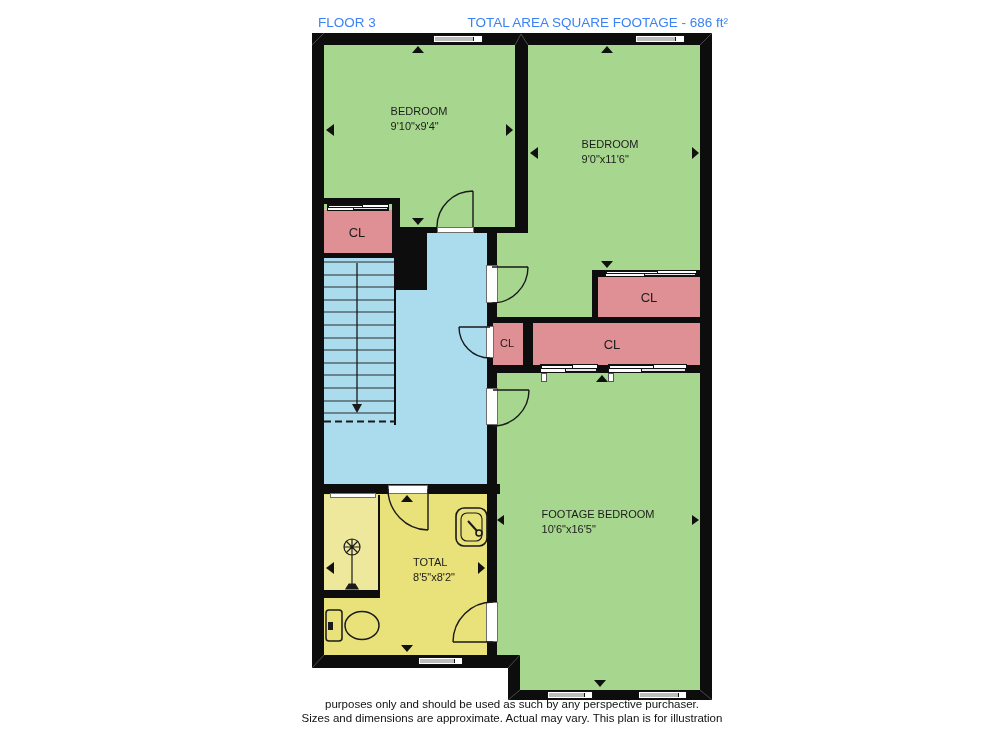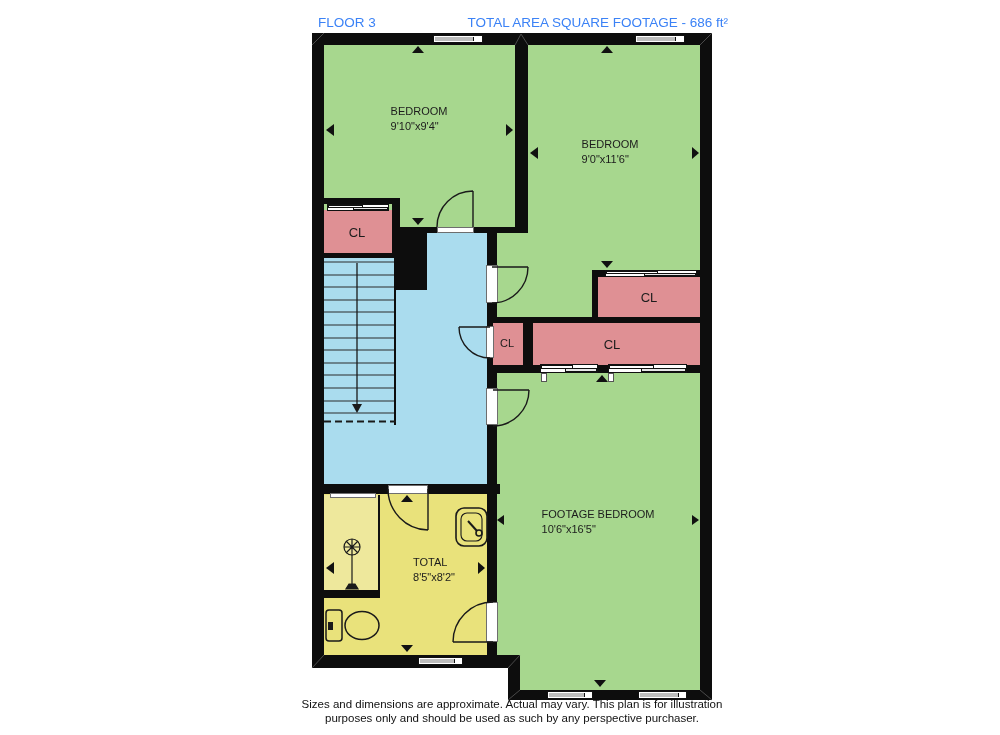--- a/index.html
+++ b/index.html
@@ -208,17 +208,17 @@
   <div class="room-label" style="left:434px;top:570px;">
     <div>TOTAL</div>
     <div>8'5"x8'2"</div>
   </div>
   <div class="cl-label" style="left:357px;top:232px;">CL</div>
   <div class="cl-label" style="left:649px;top:297px;">CL</div>
   <div class="cl-label" style="left:612px;top:344px;">CL</div>
   <div class="cl-label" style="left:507px;top:343px;font-size:11px;">CL</div>
 
   <div class="ftr">
+    <div>purposes only and should be used as such by any perspective purchaser.</div>
     <div>Sizes and dimensions are approximate. Actual may vary. This plan is for illustration</div>
-    <div>purposes only and should be used as such by any perspective purchaser.</div>
   </div>
 
 </div>
 
 </body></html>

